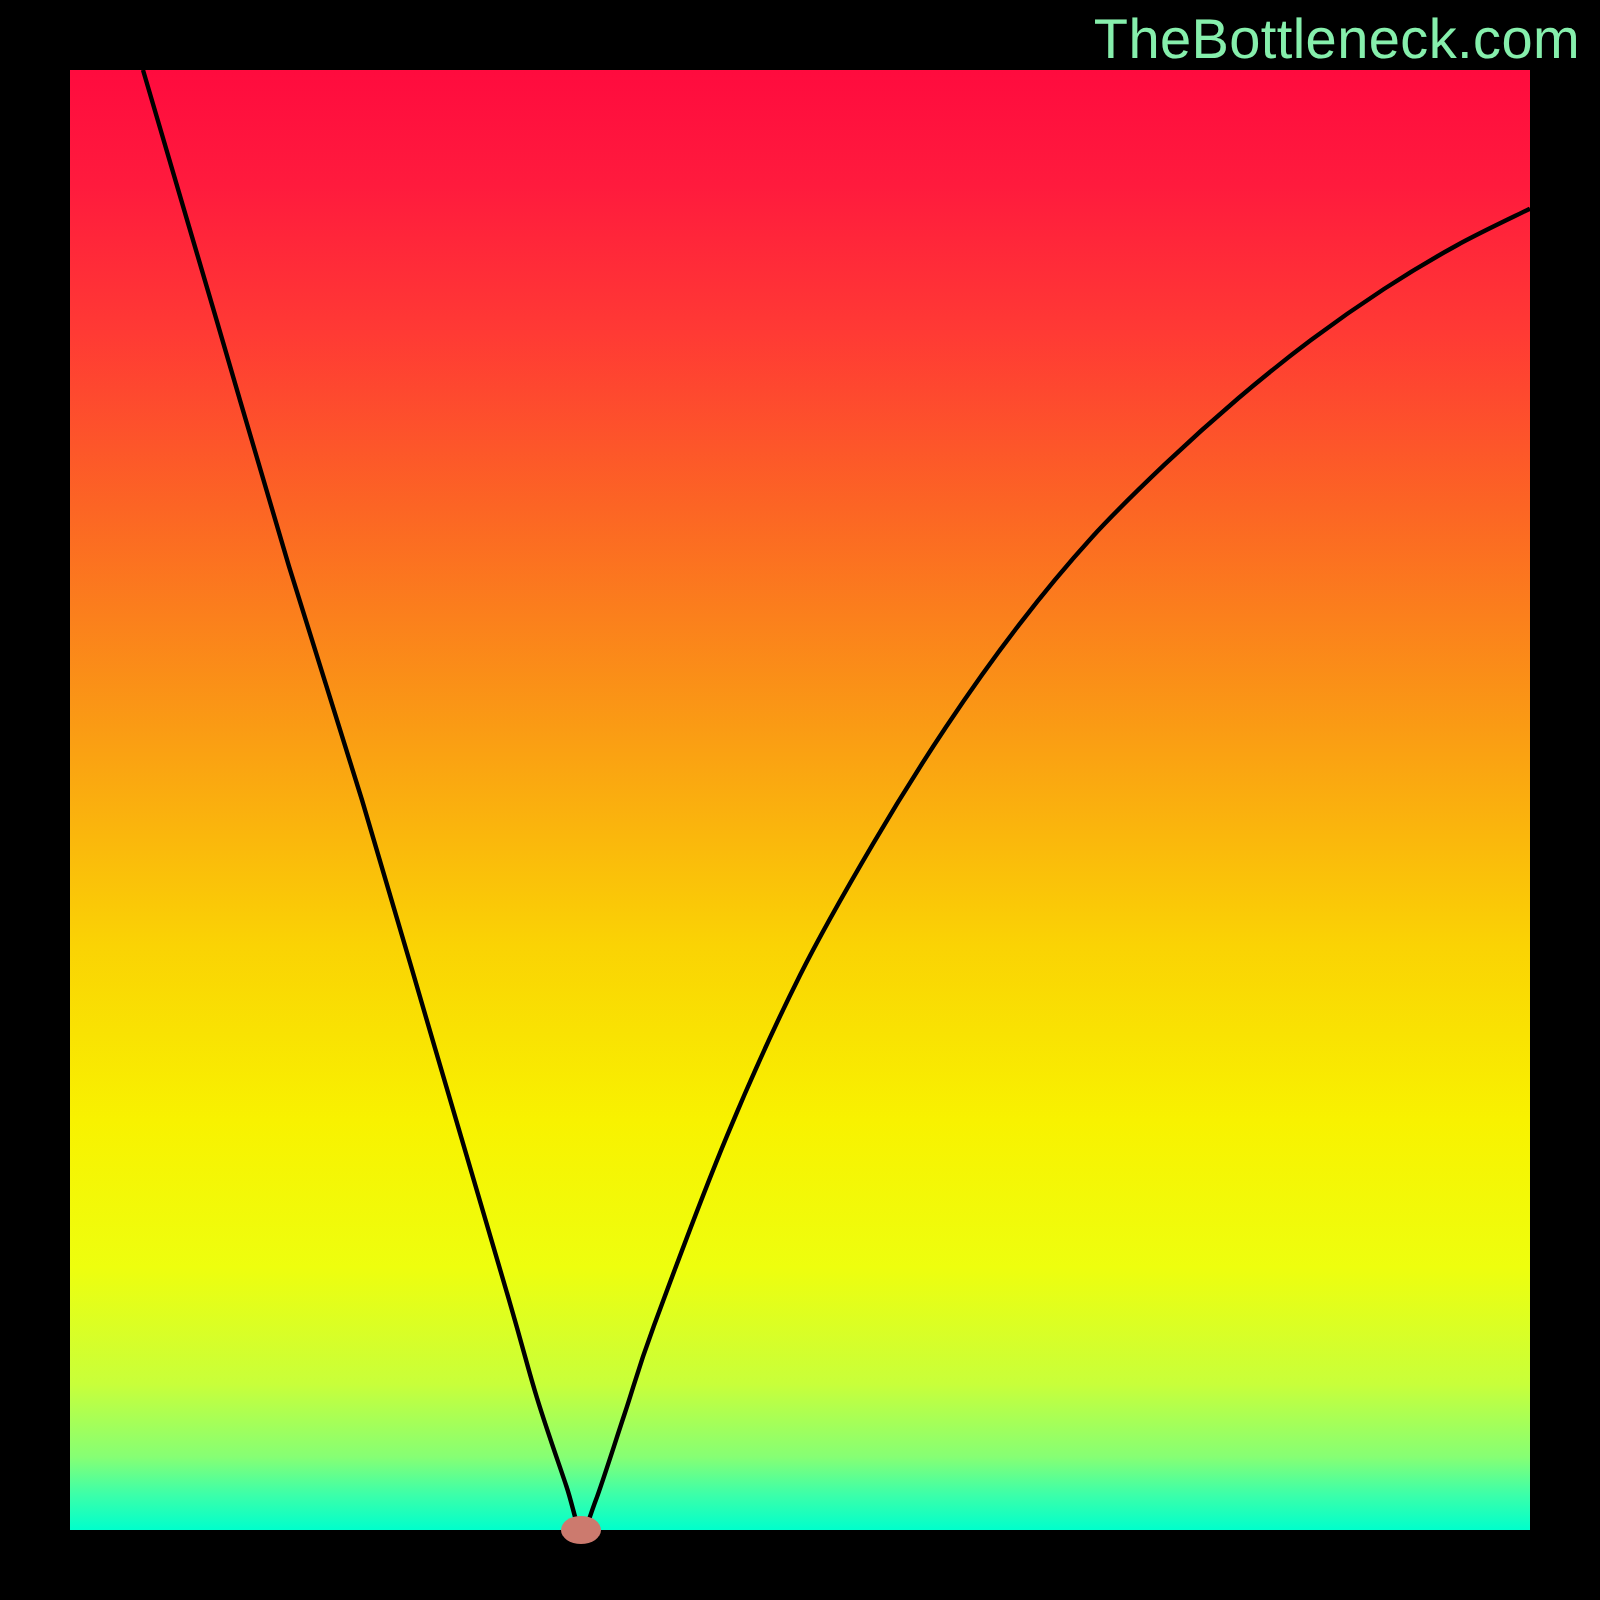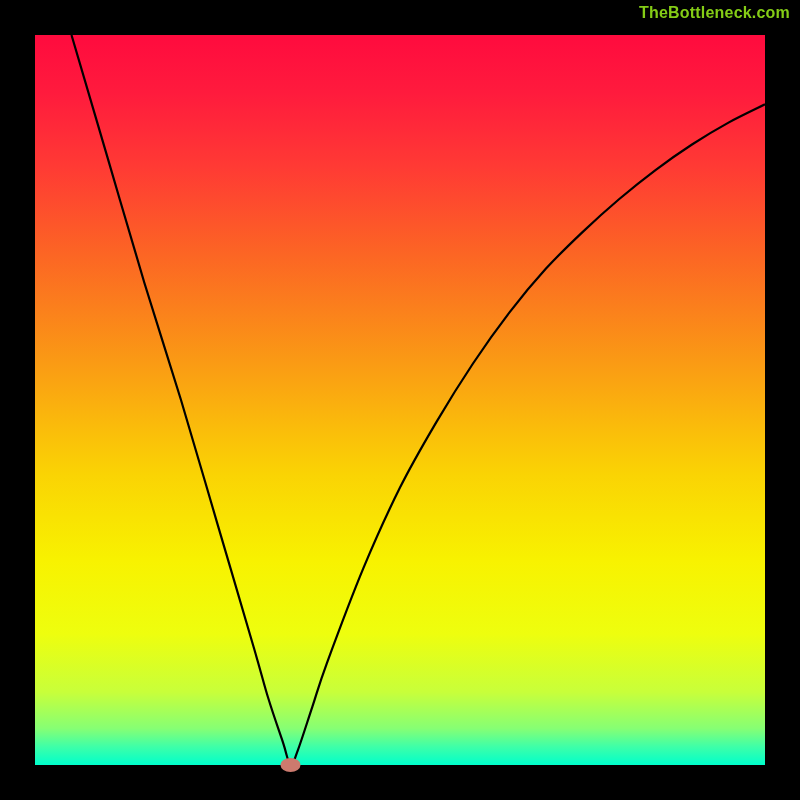--- a/index.html
+++ b/index.html
@@ -14,23 +14,23 @@
   .frame {
     position: relative;
     width: 800px;
     height: 800px;
     background: #000;
   }
   .watermark {
     position: absolute;
     top: 4px;
     right: 10px;
-    color: #84cc16;
-    font-size: 16px;
-    font-weight: 700;
+    color: #86efac;
+    font-size: 28px;
+    font-weight: 400;
     letter-spacing: 0.2px;
     z-index: 3;
   }
   svg {
     position: absolute;
     top: 0;
     left: 0;
   }
 </style>
 </head>

